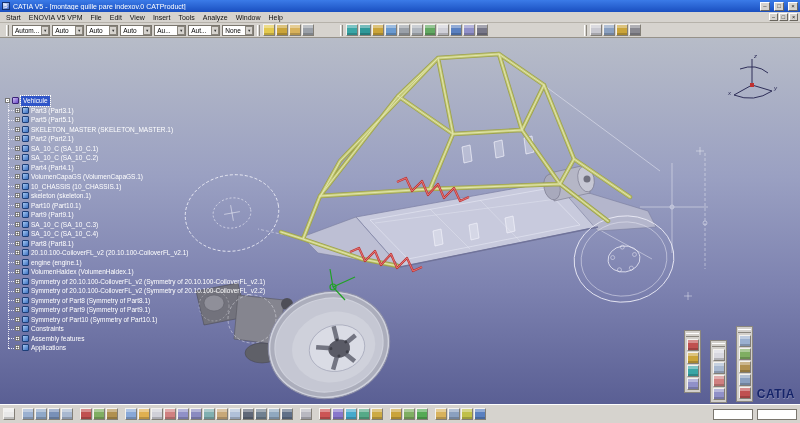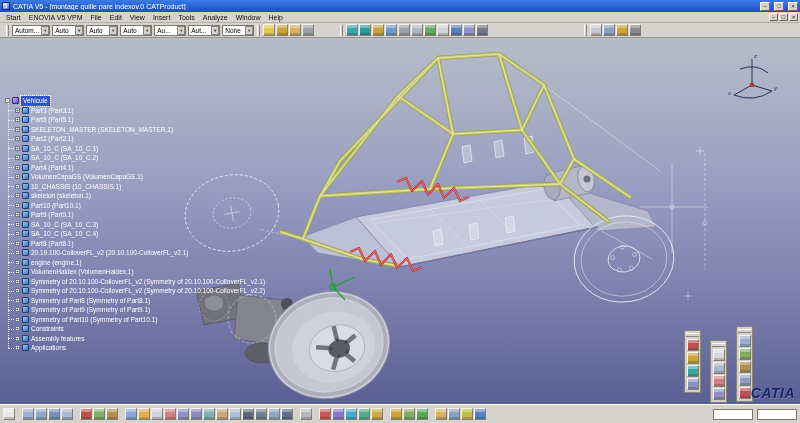--- a/index.html
+++ b/index.html
@@ -52,21 +52,21 @@
   .pticon { width:7px; height:7px; background:linear-gradient(135deg,#a6c8f2,#3a6fc0); border:1px solid #1e3f78;
     border-radius:1px; flex:0 0 auto; }
   .pticon.product { background:linear-gradient(135deg,#cdbcf0,#6a49c8); border-color:#3a2478; }
   .sel { background:#2f55c8; outline:1px dotted #fff; padding:0 2px; }
 
   
   .mini { position:absolute; width:17px; background:rgba(216,213,205,0.95); border:1px solid #8a867e; padding:2px 1px 1px; }
   .mini::before { content:""; display:block; height:2px; border-top:1px solid #fff; border-bottom:1px solid #8a867e; margin-bottom:2px; }
   .mini .tbicon { margin:1px auto; display:block; }
 
-  .catia-logo { position:absolute; right:5px; bottom:3px; font-size:14px; font-weight:bold; font-style:italic;
+  .catia-logo { position:absolute; right:5px; bottom:3px; font-size:12px; font-weight:bold; 
     color:#16246a; letter-spacing:0.5px; text-shadow:0.5px 0.5px 0 rgba(255,255,255,0.25);margin-left:8px; }
 
   
   .bottombar { height:19px; background:#d6d3ce; border-top:1px solid #fff; display:flex; align-items:center;
     padding:0 3px; gap:1px; }
   .cmd { width:40px; height:11px; font-size:6px; border:1px solid #7a766e; background:#fff; margin-left:3px; }
   .push { margin-left:auto; }
 </style>
 </head>
 <body>

